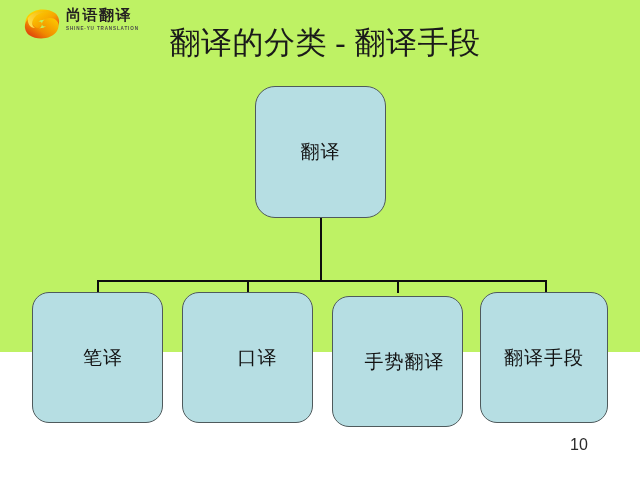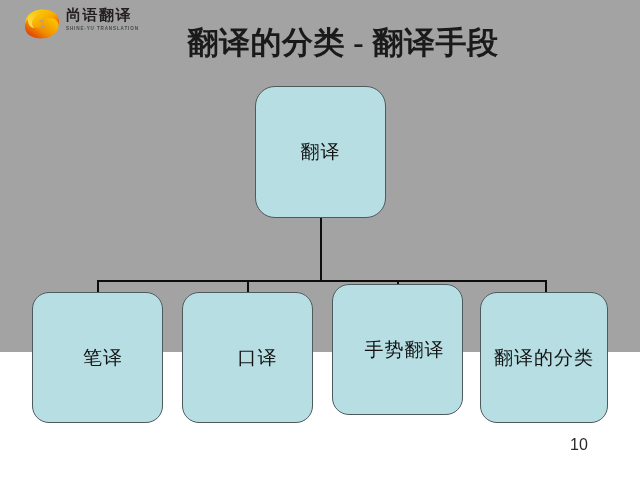--- a/index.html
+++ b/index.html
@@ -13,21 +13,21 @@
     position: relative;
     overflow: hidden;
     font-family: "Liberation Serif", "DejaVu Serif", serif;
   }
 
   #slide {
     position: absolute;
     left: 0; top: 0;
     width: 640px;
     height: 352px;
-    background: #a3a3a3;
+    background: #bef264;
   }
 
   
   #logo-block {
     position: absolute;
     left: 22px;
     top: 6px;
     width: 132px;
     height: 36px;
   }
@@ -63,27 +63,27 @@
     color: #4a4a4a;
     letter-spacing: 0.85px;
     line-height: 7px;
     white-space: nowrap;
     margin-top: 1px;
   }
 
   
   #slide-title {
     position: absolute;
-    left: 108px;
+    left: 90px;
     top: 23px;
     width: 470px;
     text-align: center;
     font-family: "Liberation Serif", "DejaVu Serif", serif;
     font-size: 31px;
-    font-weight: 700;
+    font-weight: 400;
     color: #1a1a1a;
     line-height: 40px;
     white-space: nowrap;
     letter-spacing: 0.5px;
   }
 
   
   #diagram {
     position: absolute;
     left: 0; top: 0;
@@ -181,24 +181,24 @@
     <div class="node node-root" style="left:255px; top:86px; width:131px; height:132px;">
       <span class="node-label">翻译</span>
     </div>
 
     <div class="node" style="left:32px; top:292px; width:131px; height:131px;padding-left:11px;">
       <span class="node-label">笔译</span>
     </div>
     <div class="node" style="left:182px; top:292px; width:131px; height:131px;padding-left:20px;">
       <span class="node-label">口译</span>
     </div>
-    <div class="node" style="left:332px; top:284px; width:131px; height:131px;padding-left:14px;">
+    <div class="node" style="left:332px; top:296px; width:131px; height:131px;padding-left:14px;">
       <span class="node-label">手势翻译</span>
     </div>
     <div class="node" style="left:480px; top:292px; width:128px; height:131px;">
-      <span class="node-label">翻译的分类</span>
+      <span class="node-label">翻译手段</span>
     </div>
 
   </div>
 
   <div id="page-number">10</div>
 
 </div>
 
 </body></html>

